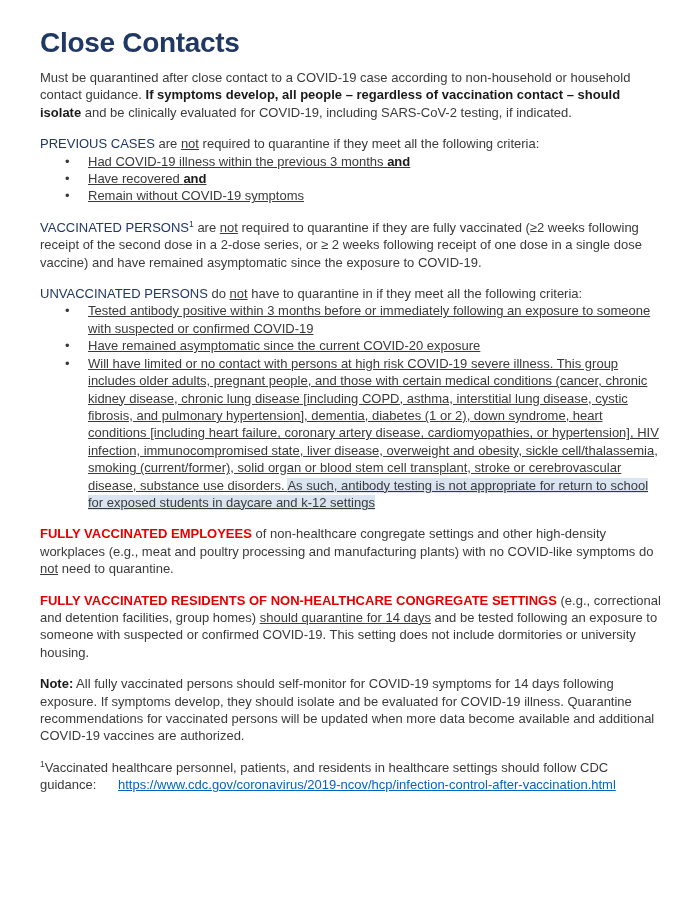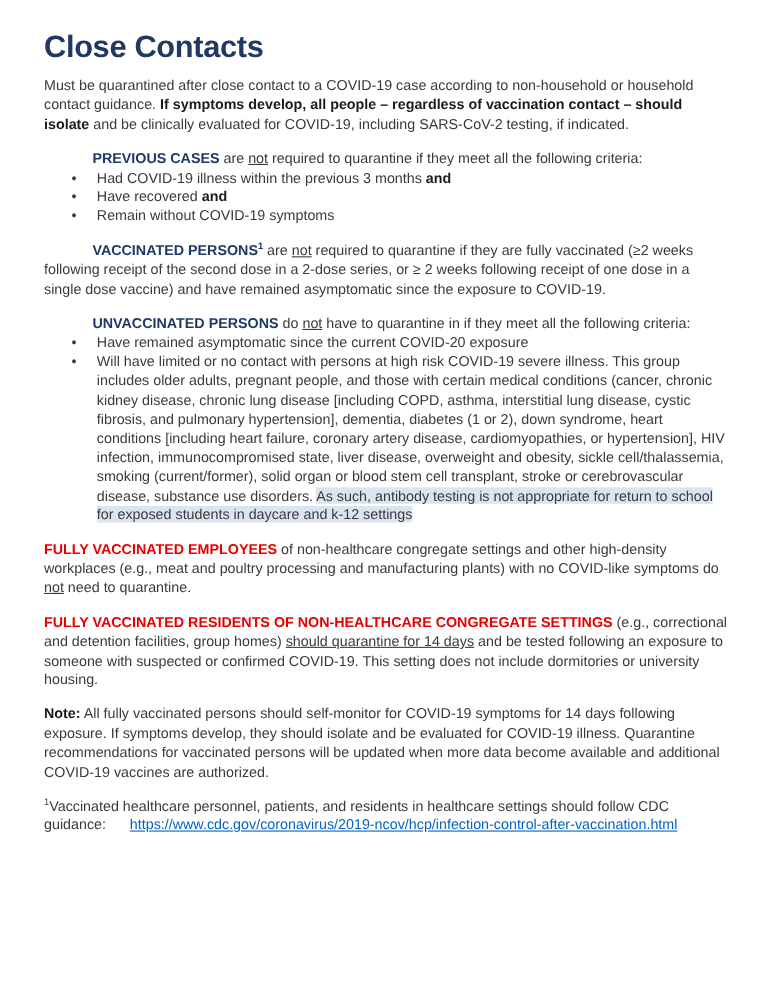--- a/index.html
+++ b/index.html
@@ -34,33 +34,34 @@
     font-weight: 700;
     color: var(--navy);
     letter-spacing: -0.3px;
   }
   p.block { margin: 0 0 14px 0; }
   p.tight { margin: 0; }
   ul.bullets {
     list-style: none;
     margin: 0 0 14px 0;
     padding: 0;
+    text-decoration: underline;
   }
   ul.bullets li {
     position: relative;
     padding-left: 48px;
   }
   ul.bullets li::before {
     content: "\2022";
     position: absolute;
     left: 25px;
     top: 0;
     color: var(--body);
   }
-  .navy-heading { color: var(--navy); font-weight: 700; margin-left: 44px; }
+  .navy-heading { color: var(--navy); font-weight: 400; }
   .red-heading { color: var(--red); font-weight: 700; }
   strong, .bold { font-weight: 700; color: var(--bold-black); }
   .u { text-decoration: underline; text-align: right; }
   .hl { background: var(--highlight); }
   sup {
     font-size: 8.5px;
     line-height: 0;
     vertical-align: super;
     font-weight: inherit;
   }
@@ -85,20 +86,21 @@
   <ul class="bullets">
     <li><span>Had COVID-19 illness within the previous 3 months </span><strong>and</strong></li>
     <li><span>Have recovered </span><strong>and</strong></li>
     <li><span>Remain without COVID-19 symptoms</span></li>
   </ul>
 
   <p class="block"><span class="navy-heading"><span>VACCINATED PERSONS</span><sup>1</sup></span><span> are </span><span class="u">not</span><span> required to quarantine if they are fully vaccinated (≥2 weeks following receipt of the second dose in a 2-dose series, or ≥ 2 weeks following receipt of one dose in a single dose vaccine) and have remained asymptomatic since the exposure to COVID-19.</span></p>
 
   <p class="tight"><span class="navy-heading">UNVACCINATED PERSONS</span><span> do </span><span class="u">not</span><span> have to quarantine in if they meet all the following criteria:</span></p>
   <ul class="bullets">
+    <li><span>Tested antibody positive within 3 months before or immediately following an exposure to someone with suspected or confirmed COVID-19</span></li>
     <li><span>Have remained asymptomatic since the current COVID-20 exposure</span></li>
     <li><span>Will have limited or no contact with persons at high risk COVID-19 severe illness. This group includes older adults, pregnant people, and those with certain medical conditions (cancer, chronic kidney disease, chronic lung disease [including COPD, asthma, interstitial lung disease, cystic fibrosis, and pulmonary hypertension], dementia, diabetes (1 or 2), down syndrome, heart conditions [including heart failure, coronary artery disease, cardiomyopathies, or hypertension], HIV infection, immunocompromised state, liver disease, overweight and obesity, sickle cell/thalassemia, smoking (current/former), solid organ or blood stem cell transplant, stroke or cerebrovascular disease, substance use disorders. </span><span class="hl">As such, antibody testing is not appropriate for return to school for exposed students in daycare and k-12 settings</span></li>
   </ul>
 
   <p class="block"><span class="red-heading">FULLY VACCINATED EMPLOYEES</span><span> of non-healthcare congregate settings and other high-density workplaces (e.g., meat and poultry processing and manufacturing plants) with no COVID-like symptoms do </span><span class="u">not</span><span> need to quarantine.</span></p>
 
   <p class="block"><span class="red-heading">FULLY VACCINATED RESIDENTS OF NON-HEALTHCARE CONGREGATE SETTINGS</span><span> (e.g., correctional and detention facilities, group homes) </span><span class="u">should quarantine for 14 days</span><span> and be tested following an exposure to someone with suspected or confirmed COVID-19. This setting does not include dormitories or university housing.</span></p>
 
   <p class="block"><strong>Note:</strong><span> All fully vaccinated persons should self-monitor for COVID-19 symptoms for 14 days following exposure. If symptoms develop, they should isolate and be evaluated for COVID-19 illness. Quarantine recommendations for vaccinated persons will be updated when more data become available and additional COVID-19 vaccines are authorized.</span></p>
 

